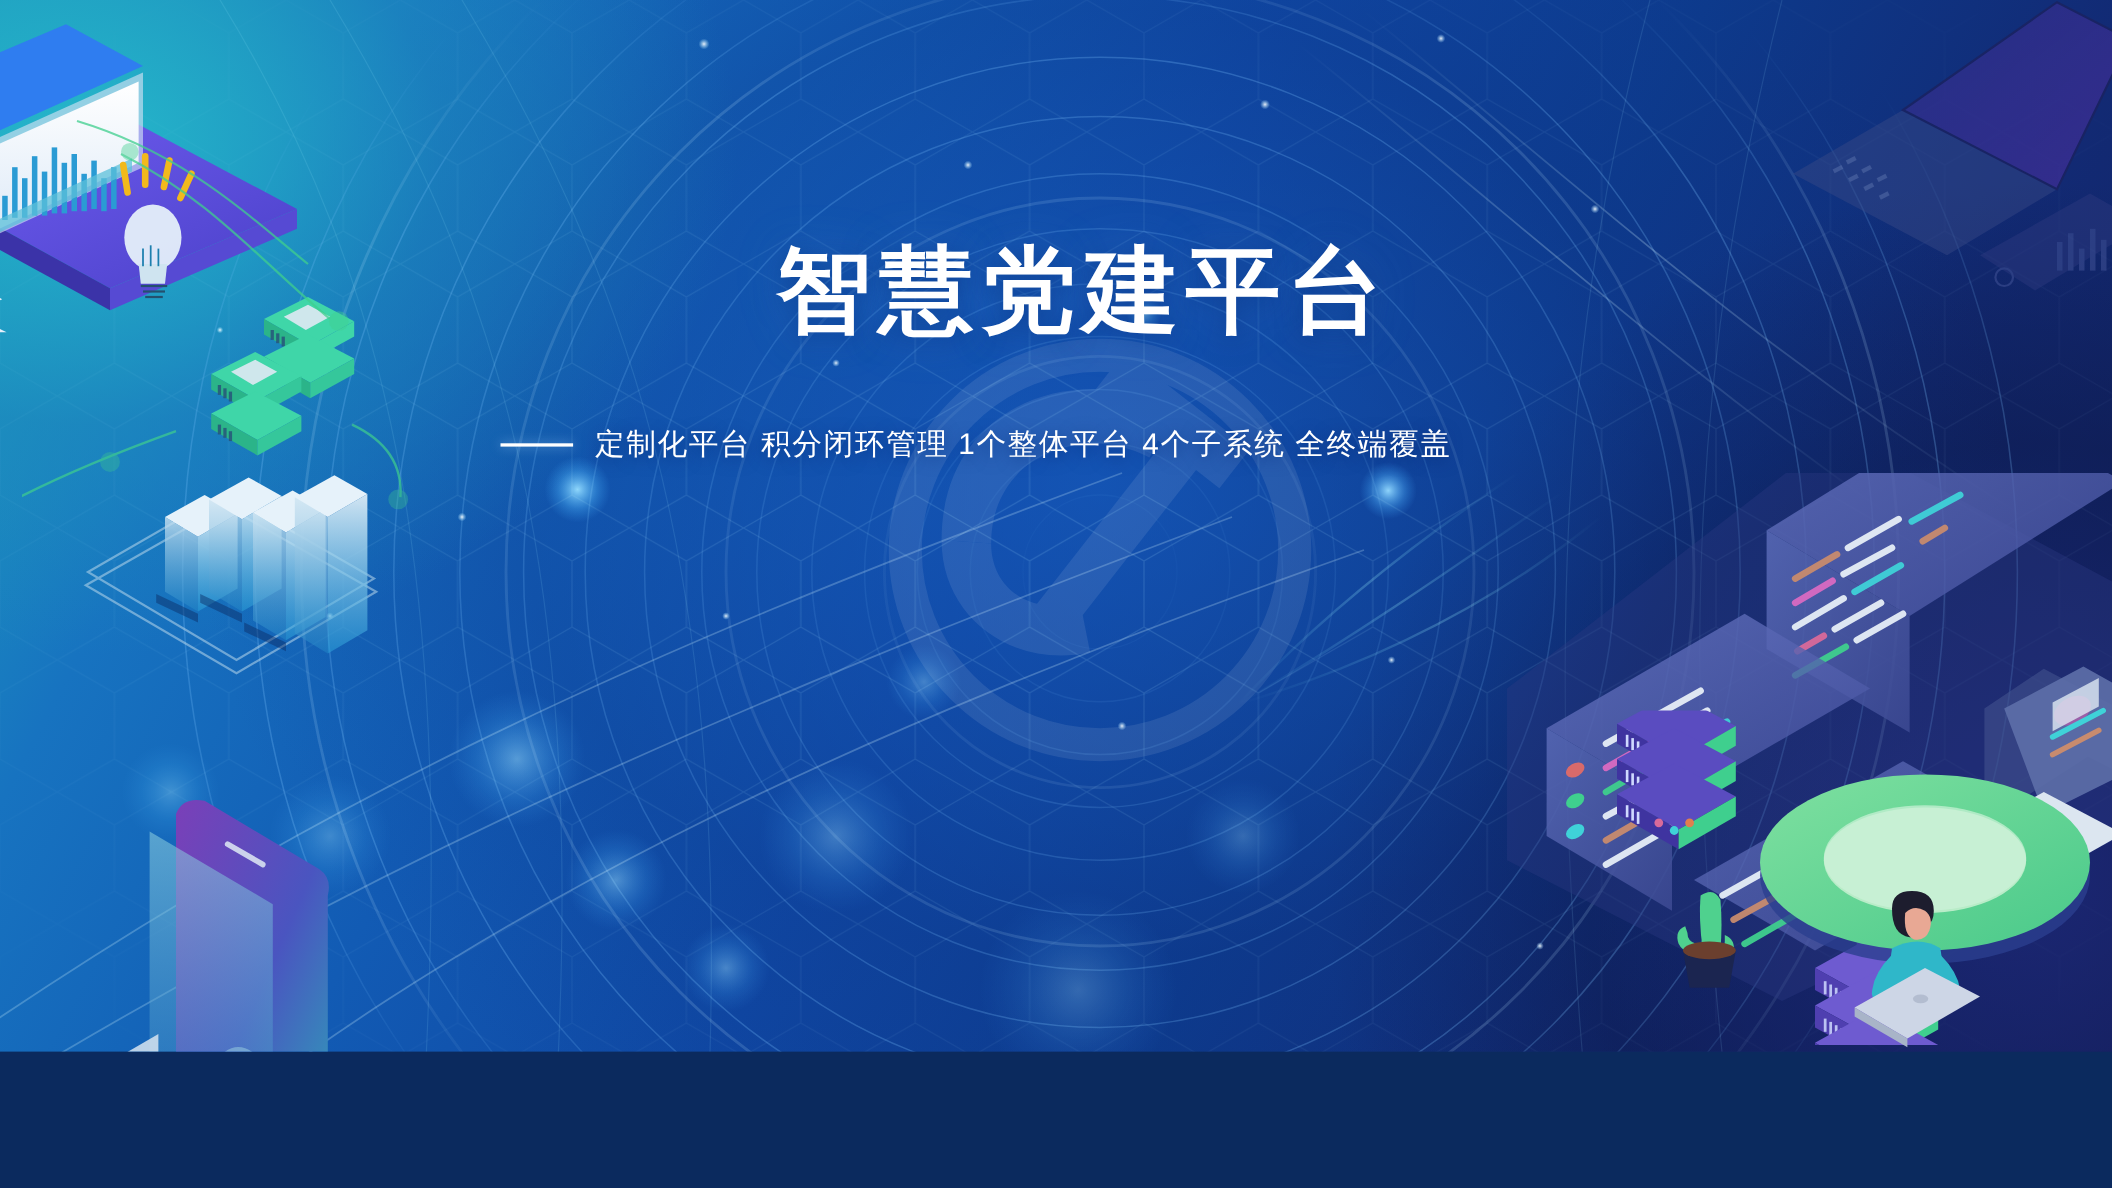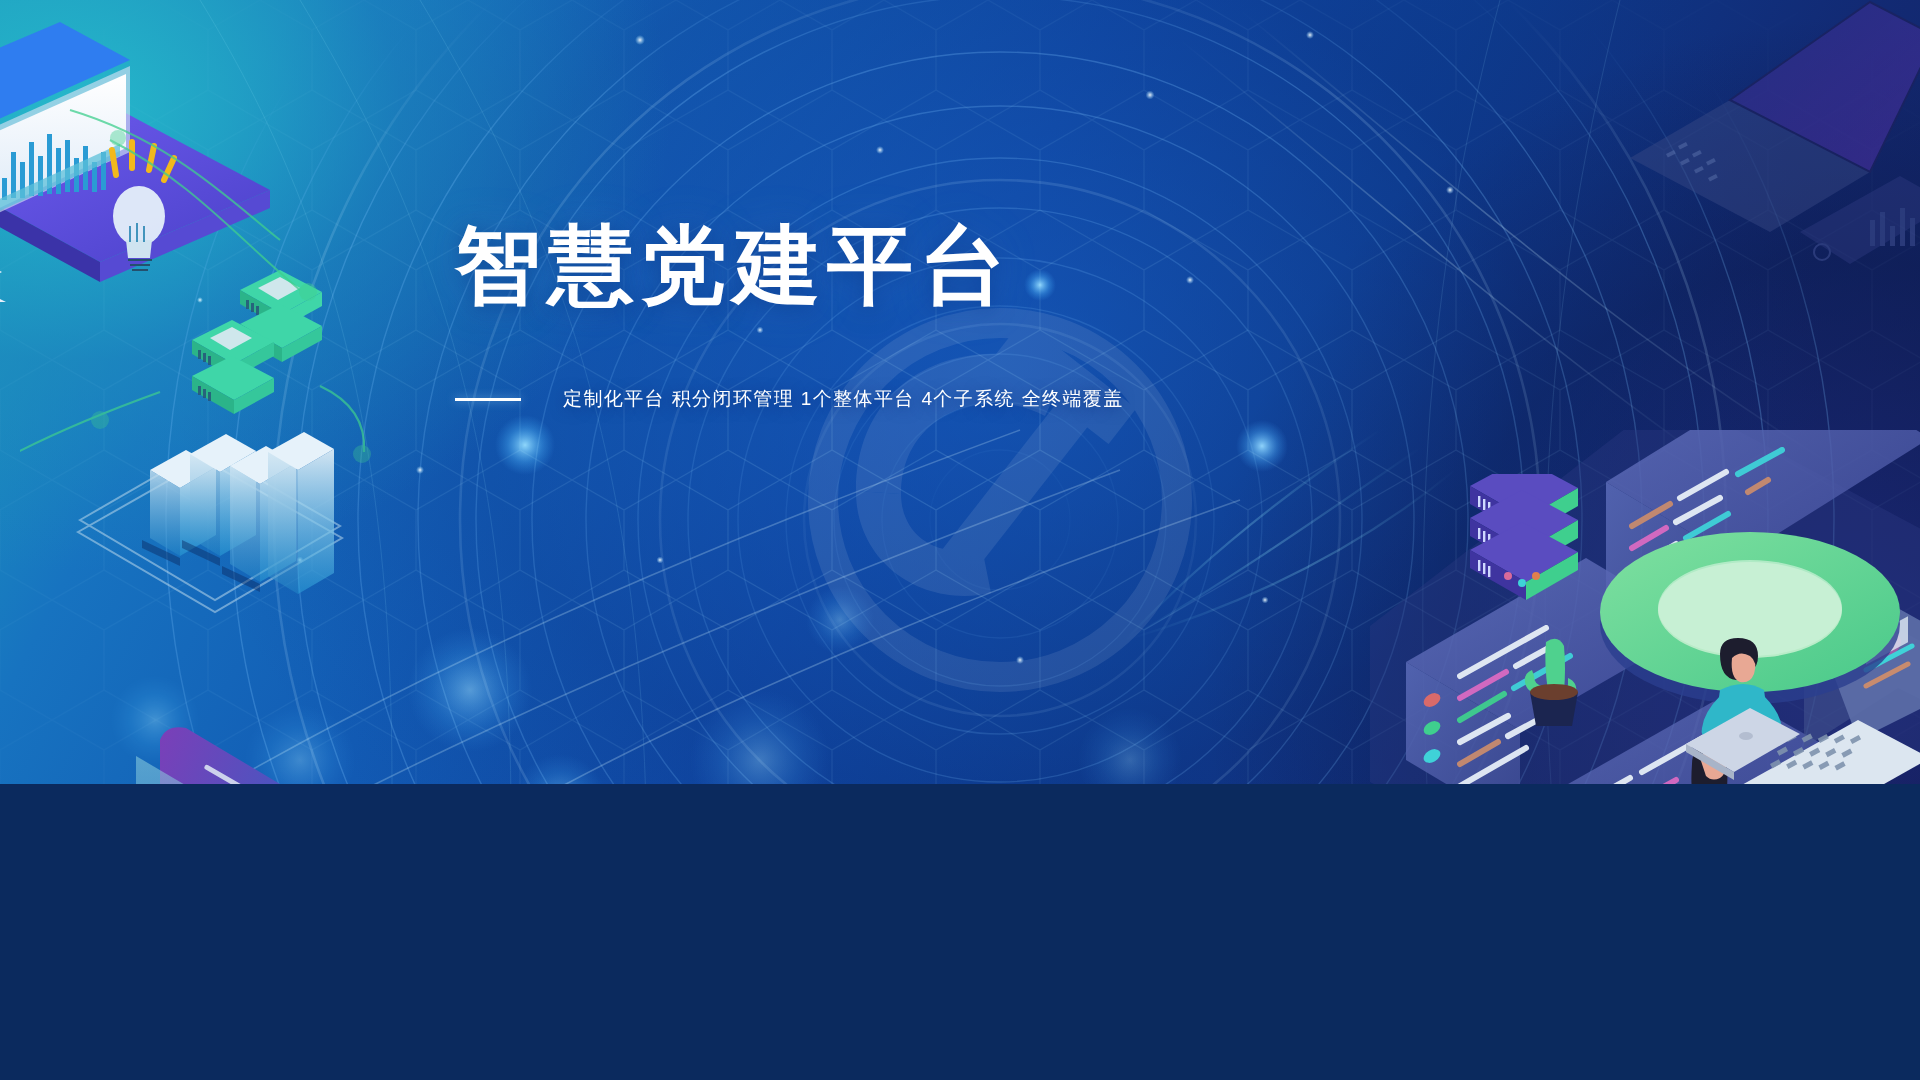--- a/index.html
+++ b/index.html
@@ -1,23 +1,24 @@
 <!DOCTYPE html>
 <html><head>
 <meta charset="utf-8">
 <style>
   html,body{margin:0;padding:0;background:#0b2a5e;}
   body{width:1920px;height:1080px;overflow:hidden;font-family:"Liberation Sans","DejaVu Sans",sans-serif;}
 
-  #stage{position:relative;width:1920px;height:784px;overflow:hidden;
+  #stage{position:relative;width:1920px;height:956px;overflow:hidden;
     background:
       radial-gradient(ellipse 900px 700px at 4% 14%, rgba(38,186,203,0.95) 0%, rgba(30,140,190,0.55) 36%, rgba(20,80,160,0.0) 66%),
       radial-gradient(ellipse 1100px 900px at 52% 46%, rgba(24,96,196,0.55) 0%, rgba(14,56,140,0.25) 48%, rgba(8,34,92,0) 75%),
       radial-gradient(ellipse 800px 800px at 96% 84%, rgba(30,40,120,0.75) 0%, rgba(12,24,72,0.5) 50%, rgba(8,20,60,0) 80%),
       linear-gradient(118deg, #1ea6bf 0%, #1773c0 16%, #125bb4 32%, #0f47a3 48%, #0d3a8c 64%, #122a74 80%, #14205e 100%);
+    text-align: center;
   }
   .layer{position:absolute;inset:0;}
 
   
   .hexmesh{opacity:.16;mix-blend-mode:screen;}
 
   
   .rings{opacity:.55;}
 
   
@@ -41,21 +42,21 @@
   
   #textblock{position:absolute;left:455px;top:222px;width:1060px;}
   #main-title{
     font-size:86px;font-weight:700;color:#ffffff;letter-spacing:7px;line-height:1;
     text-shadow:0 3px 22px rgba(0,40,120,.55), 0 0 44px rgba(90,180,255,.30);
     margin:0;white-space:nowrap;
   }
   #subtitle-row{display:flex;align-items:center;margin-top:78px;}
   #subtitle-dash{width:66px;height:3px;background:#ffffff;flex:0 0 auto;
     box-shadow:0 0 10px rgba(160,215,255,.6);}
-  #subtitle-text{margin-left:42px;color:#ffffff;font-size:19px;letter-spacing:1.4px;
+  #subtitle-text{margin-left:20px;color:#ffffff;font-size:27px;letter-spacing:1.4px;
     white-space:nowrap;text-shadow:0 2px 14px rgba(0,35,110,.6);font-weight:400;}
 </style>
 </head>
 <body>
 
 <div id="stage">
 
   <svg class="layer hexmesh" viewBox="0 0 1920 1080" preserveAspectRatio="none">
     <defs>
       <pattern id="hexpat" width="104" height="120" patternUnits="userSpaceOnUse">

